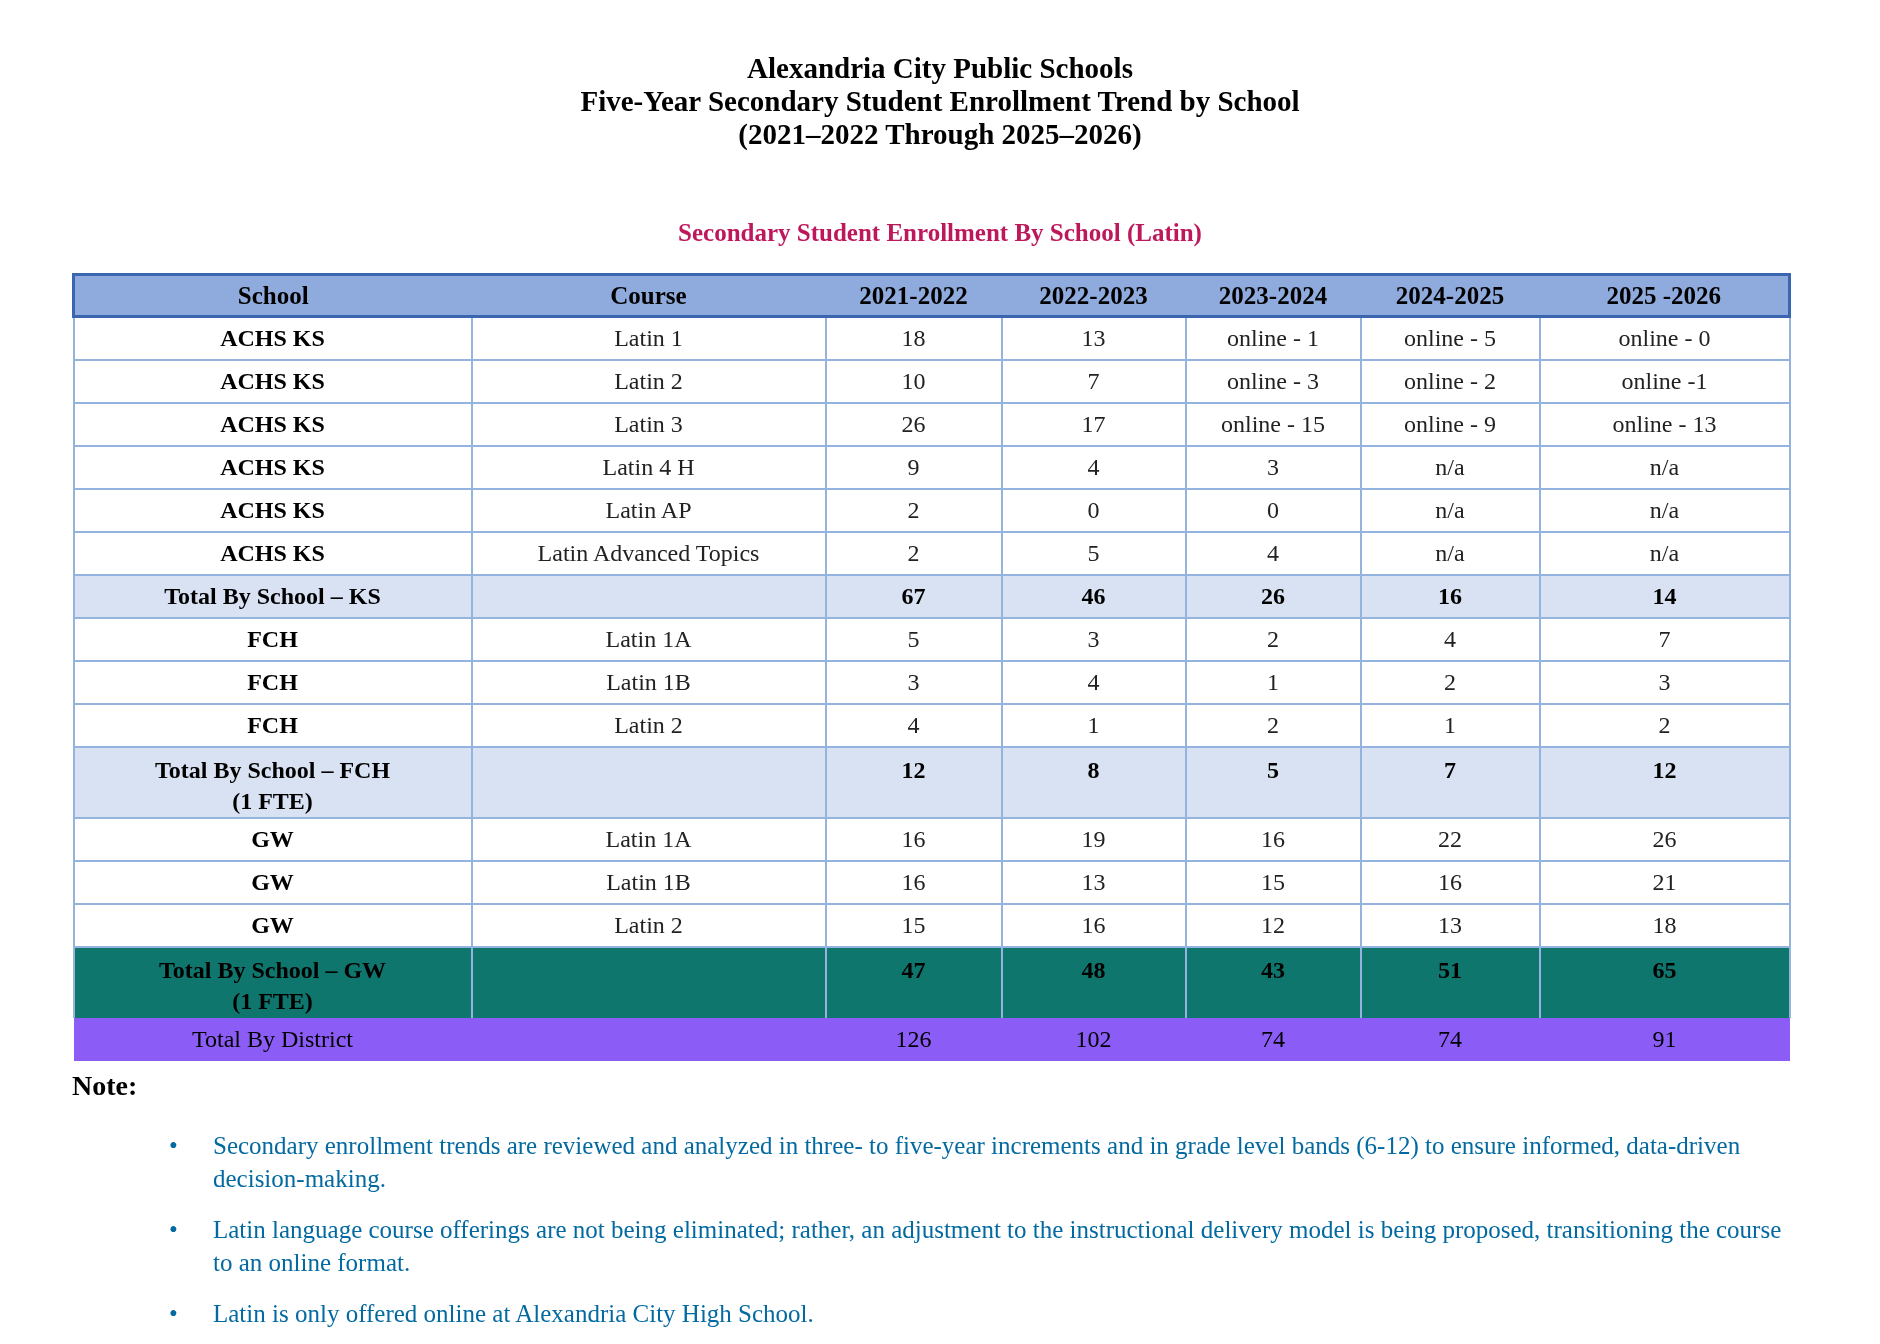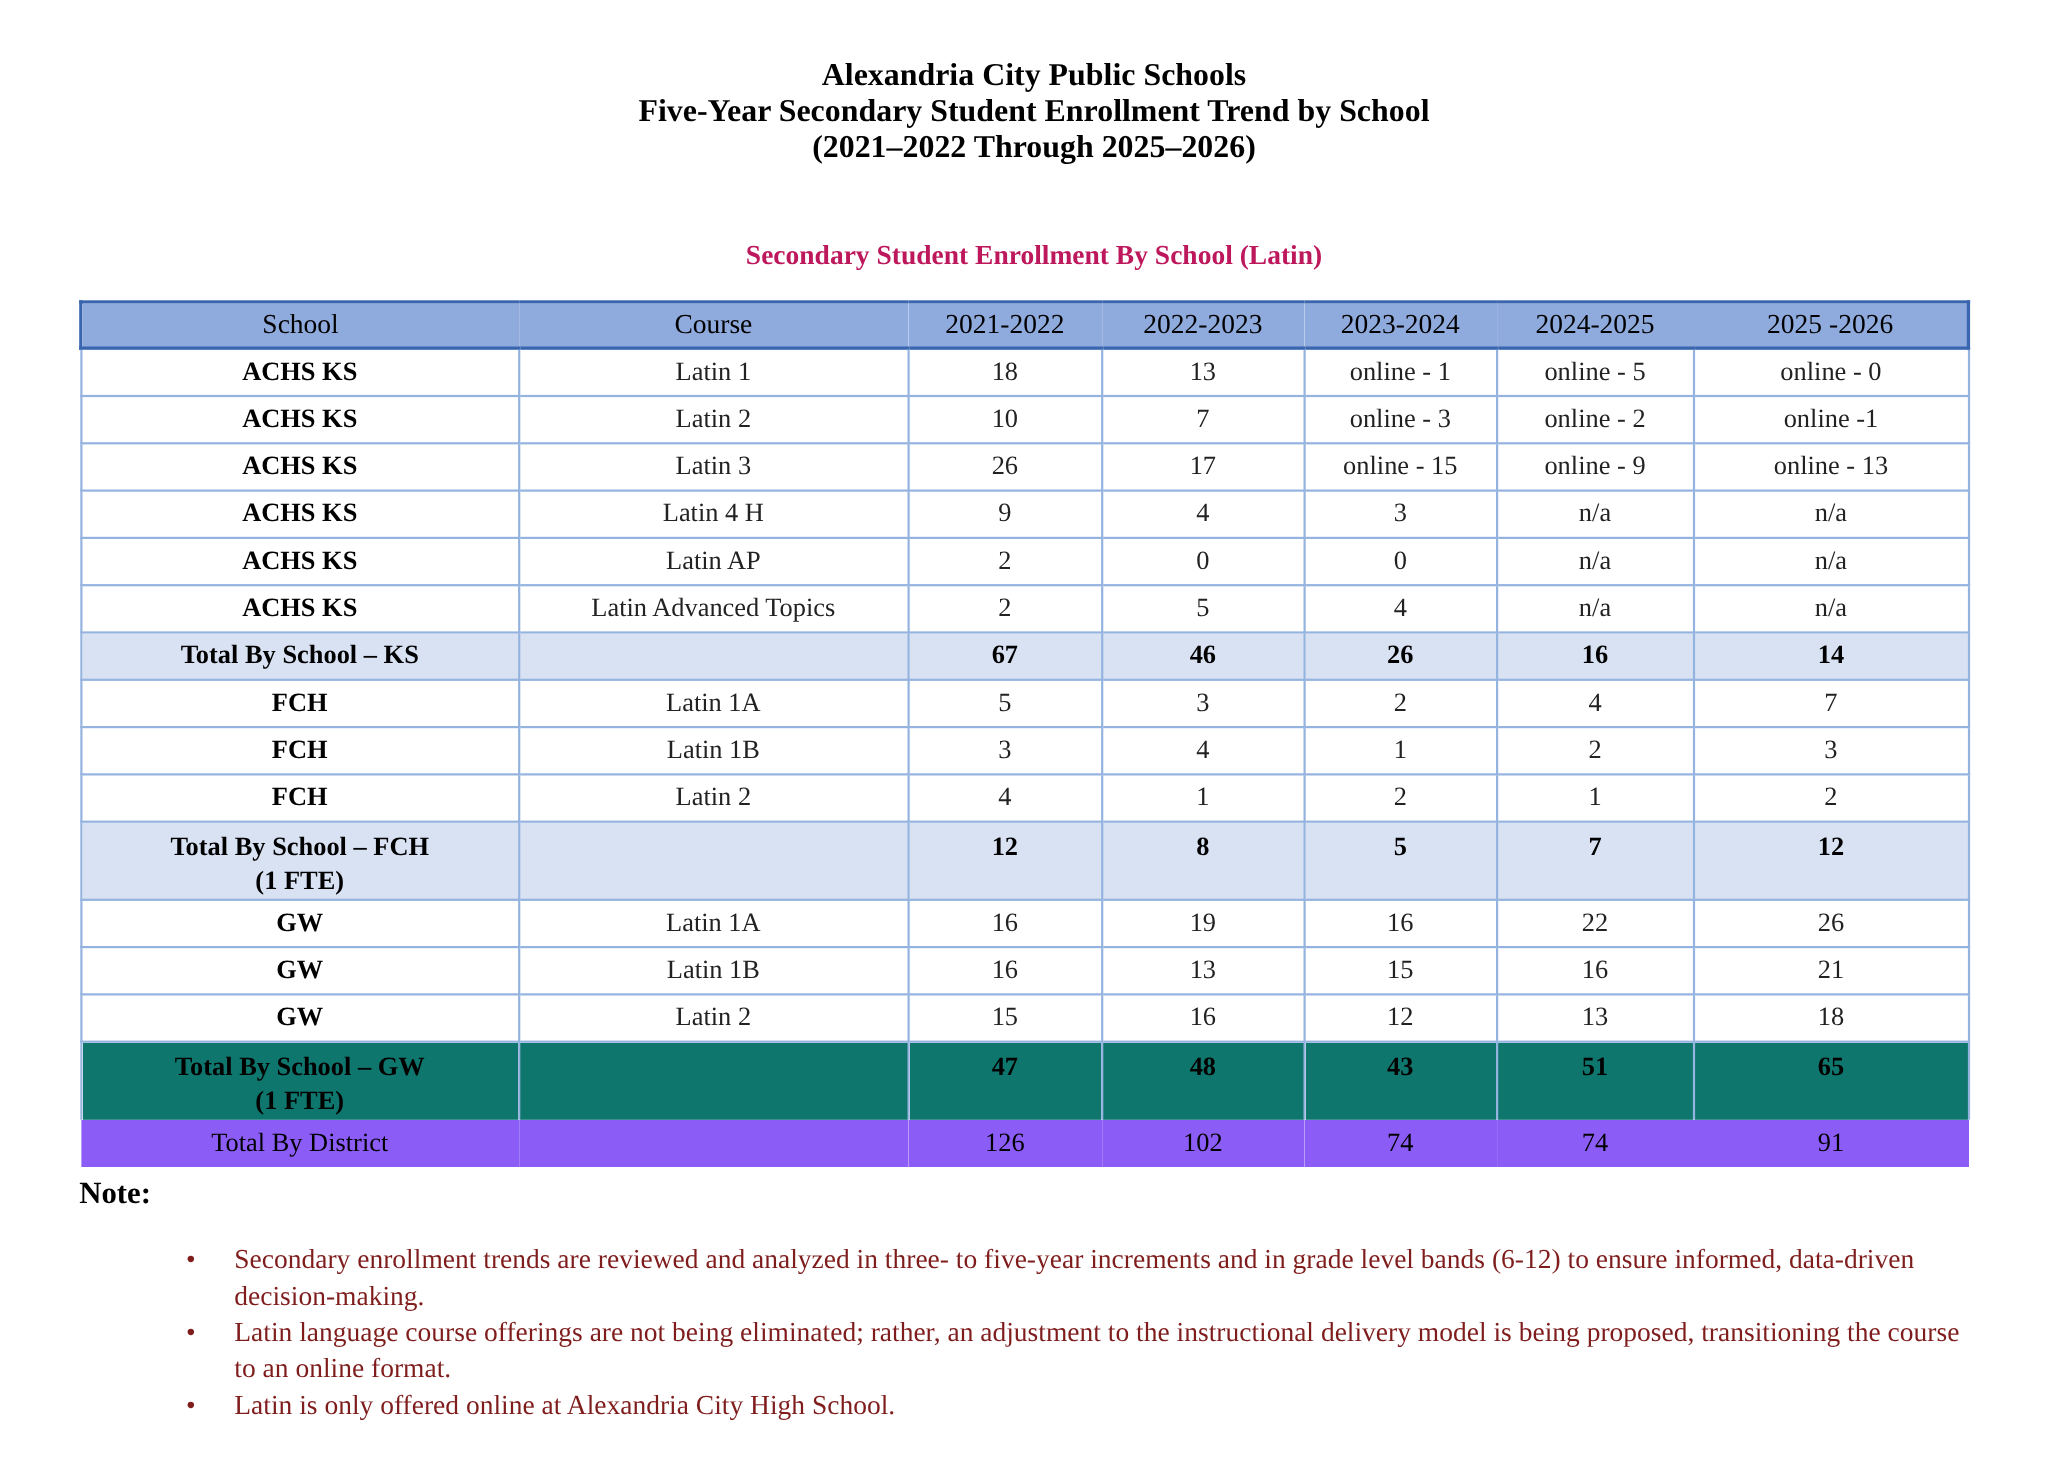--- a/index.html
+++ b/index.html
@@ -38,21 +38,21 @@
     width: 1716px;
   }
   table.enrollment th, table.enrollment td {
     text-align: center;
     vertical-align: middle;
     overflow: hidden;
   }
   
   thead th {
     background: #8FAADC;
-    font-weight: normal;
+    font-weight: bold;
     font-size: 25px;
     height: 42px;
     border-top: 3px solid #3A66B0;
     border-bottom: 3px solid #3A66B0;
     border-left: none;
     border-right: none;
   }
   thead th:first-child { border-left: 3px solid #3A66B0; }
   thead th:last-child  { border-right: 3px solid #3A66B0; }
 
@@ -94,21 +94,22 @@
     list-style: none;
     margin-top: 27px;
     padding-left: 141px;
     width: 1730px;
   }
   ul.notes li {
     position: relative;
     font-size: 25px;
     line-height: 33px;
     max-width: 1582px;
-    color: #7f1d1d;
+    color: #0369a1;
+    margin-top: 18px;
   }
   ul.notes li::before {
     content: "\2022";
     position: absolute;
     left: -44px;
     top: 0;
     font-size: 25px;
   }
 </style>
 </head>

